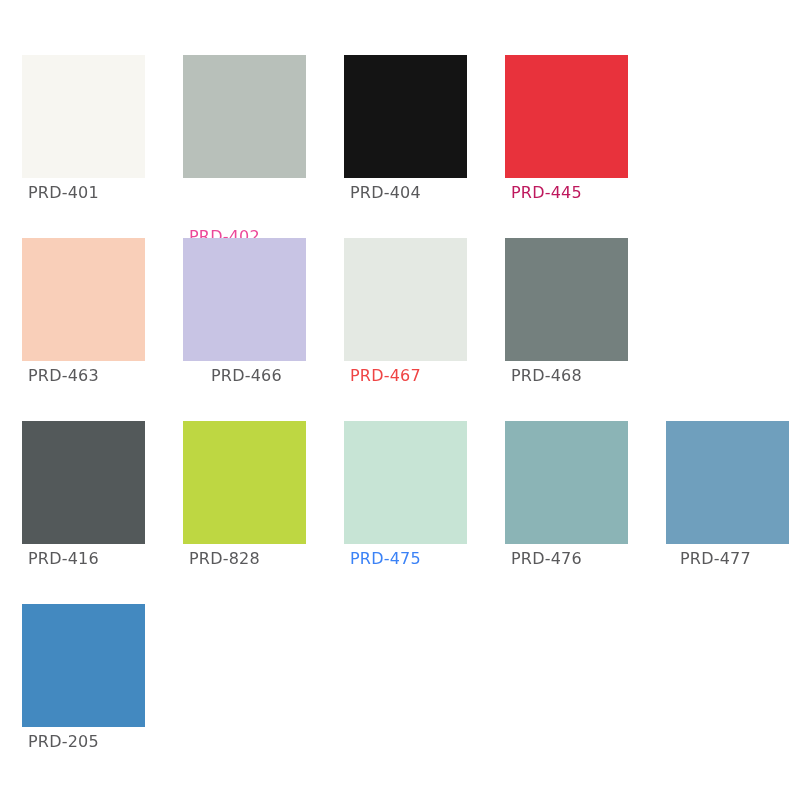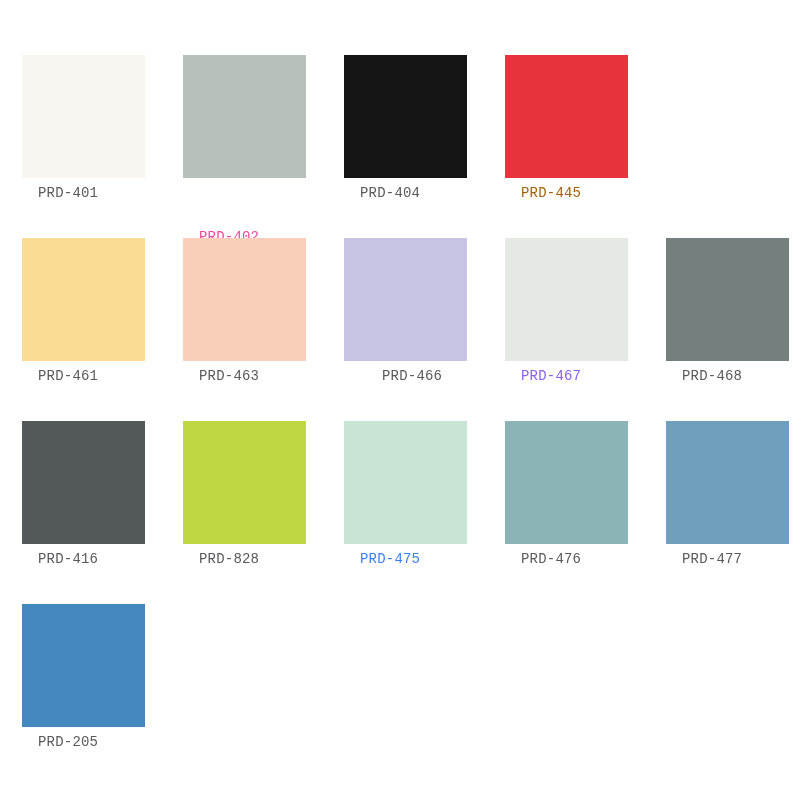--- a/index.html
+++ b/index.html
@@ -40,27 +40,26 @@
 
   .swatch-chip {
     width: 123px;
     height: 123px;
     display: block;
   }
 
   .swatch-label {
     position: absolute;
     top: 131px;
-    left: 16px;
+    left: 6px;
     white-space: nowrap;
-    font-size: 14px;
+    font-size: 16px;
     letter-spacing: 0.2px;
     color: #59595b;
     line-height: 14px;
-    font-family: Liberation Mono, monospace;
   }
 </style>
 </head>
 <body style="background: rgb(255, 255, 255);">
 
 <div id="swatch-grid">
     <div class="swatch-row">
       <div class="swatch-cell">
         <div class="swatch-chip" style="background-color: rgb(247, 246, 241);"></div>
         <div class="swatch-label" style="color: rgb(89, 89, 91);">PRD-401</div>
@@ -68,39 +67,35 @@
       <div class="swatch-cell">
         <div class="swatch-chip" style="background-color: rgb(184, 192, 186);"></div>
         <div class="swatch-label" style="color: #ec4899; margin-top: 44px;">PRD-402</div>
       </div>
       <div class="swatch-cell">
         <div class="swatch-chip" style="background-color: rgb(20, 20, 20);"></div>
         <div class="swatch-label" style="color: rgb(89, 89, 91);">PRD-404</div>
       </div>
       <div class="swatch-cell">
         <div class="swatch-chip" style="background-color: rgb(232, 50, 60);"></div>
-        <div class="swatch-label" style="color: #a16207;">PRD-445</div>
+        <div class="swatch-label" style="color: #be185d;">PRD-445</div>
       </div>
     </div>
     <div class="swatch-row">
-      <div class="swatch-cell">
-        <div class="swatch-chip" style="background-color: rgb(249, 221, 148);"></div>
-        <div class="swatch-label" style="color: rgb(89, 89, 91);">PRD-461</div>
-      </div>
       <div class="swatch-cell">
         <div class="swatch-chip" style="background-color: rgb(249, 207, 185);"></div>
         <div class="swatch-label" style="color: rgb(89, 89, 91);">PRD-463</div>
       </div>
       <div class="swatch-cell">
         <div class="swatch-chip" style="background-color: rgb(200, 196, 228);"></div>
         <div class="swatch-label" style="color: rgb(89, 89, 91); margin-left: 22px;">PRD-466</div>
       </div>
       <div class="swatch-cell">
         <div class="swatch-chip" style="background-color: rgb(228, 233, 227);"></div>
-        <div class="swatch-label" style="color: #8b5cf6;">PRD-467</div>
+        <div class="swatch-label" style="color: #ef4444;">PRD-467</div>
       </div>
       <div class="swatch-cell">
         <div class="swatch-chip" style="background-color: rgb(116, 128, 126);"></div>
         <div class="swatch-label" style="color: rgb(89, 89, 91);">PRD-468</div>
       </div>
     </div>
     <div class="swatch-row">
       <div class="swatch-cell">
         <div class="swatch-chip" style="background-color: rgb(83, 89, 90);"></div>
         <div class="swatch-label" style="color: rgb(89, 89, 91);">PRD-416</div>
@@ -112,21 +107,21 @@
       <div class="swatch-cell">
         <div class="swatch-chip" style="background-color: rgb(199, 228, 213);"></div>
         <div class="swatch-label" style="color: #3b82f6;">PRD-475</div>
       </div>
       <div class="swatch-cell">
         <div class="swatch-chip" style="background-color: rgb(139, 180, 182);"></div>
         <div class="swatch-label" style="color: rgb(89, 89, 91);">PRD-476</div>
       </div>
       <div class="swatch-cell">
         <div class="swatch-chip" style="background-color: rgb(111, 159, 189);"></div>
-        <div class="swatch-label" style="color: rgb(89, 89, 91);">PRD-477</div>
+        <div class="swatch-label" style="color: rgb(89, 89, 91); margin-left: 8px;">PRD-477</div>
       </div>
     </div>
     <div class="swatch-row">
       <div class="swatch-cell">
         <div class="swatch-chip" style="background-color: rgb(67, 137, 192);"></div>
         <div class="swatch-label" style="color: rgb(89, 89, 91);">PRD-205</div>
       </div>
     </div>
   </div>
 

